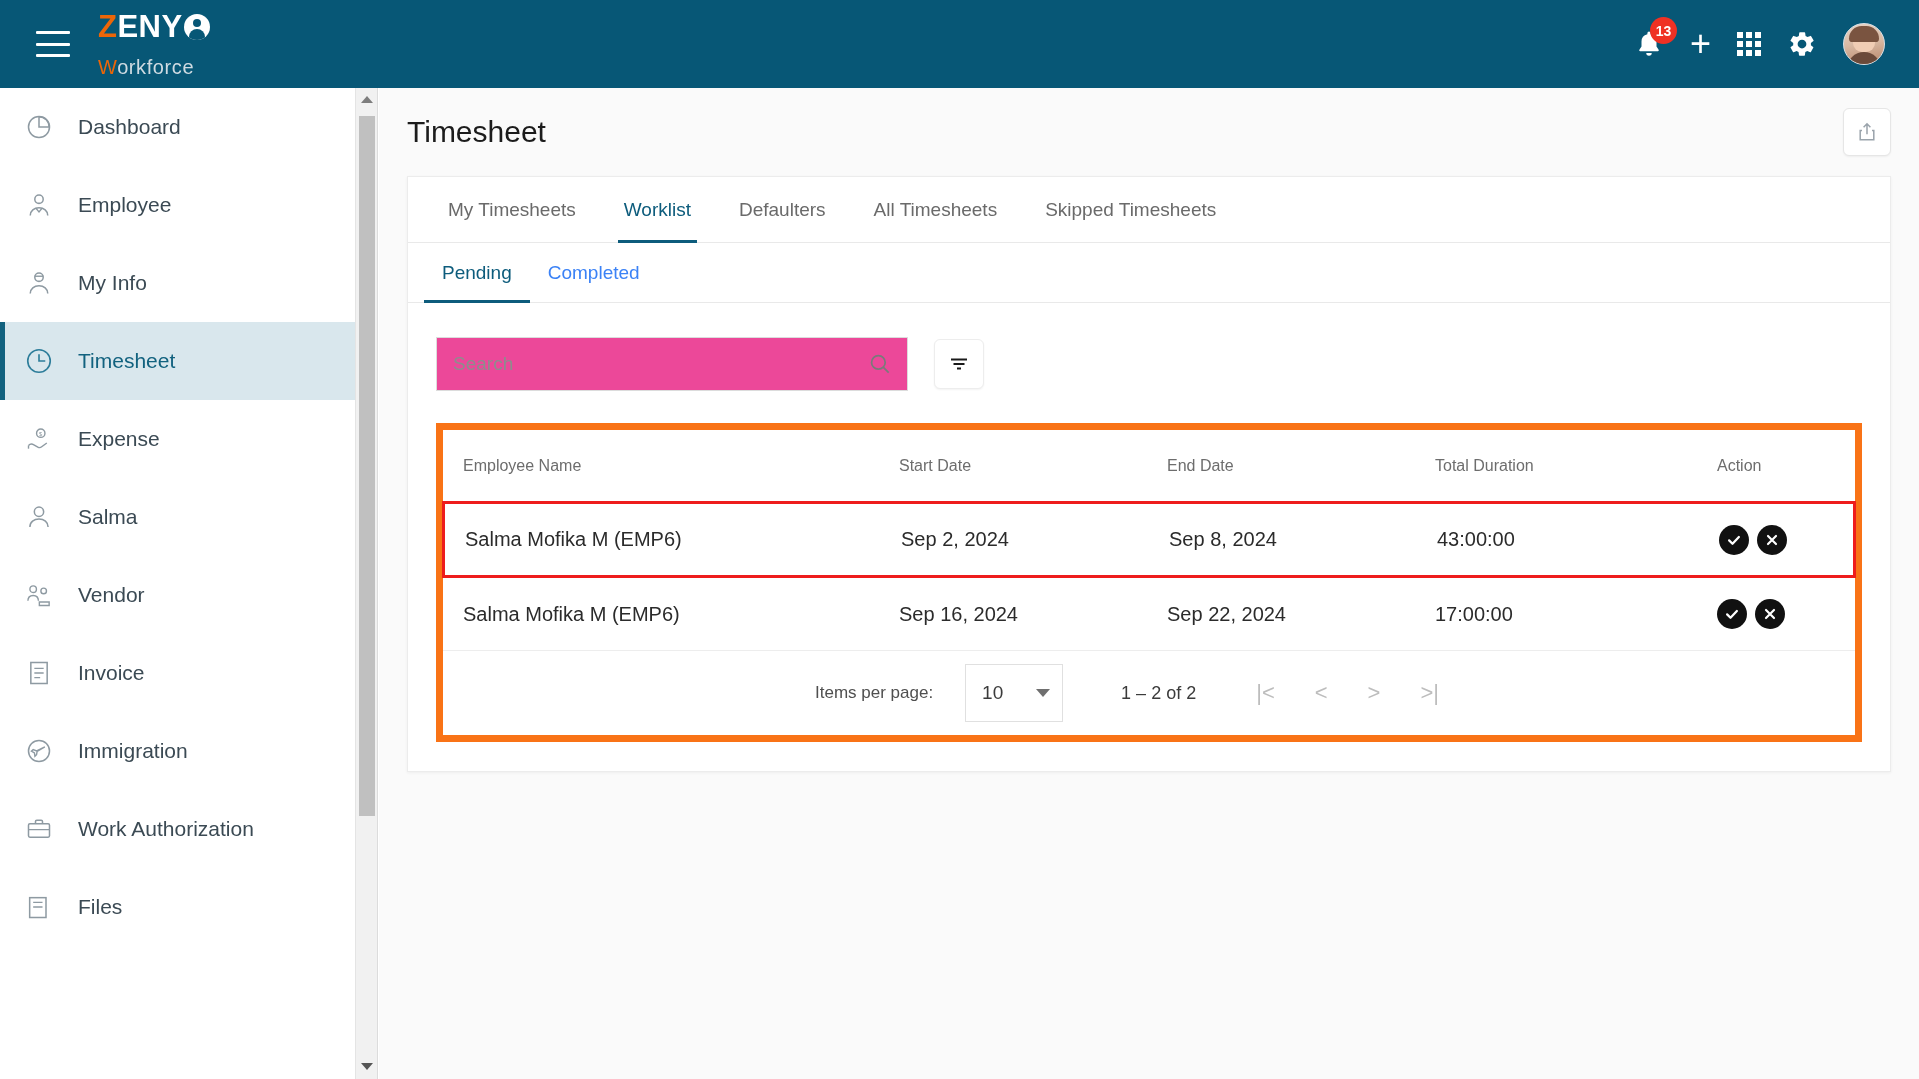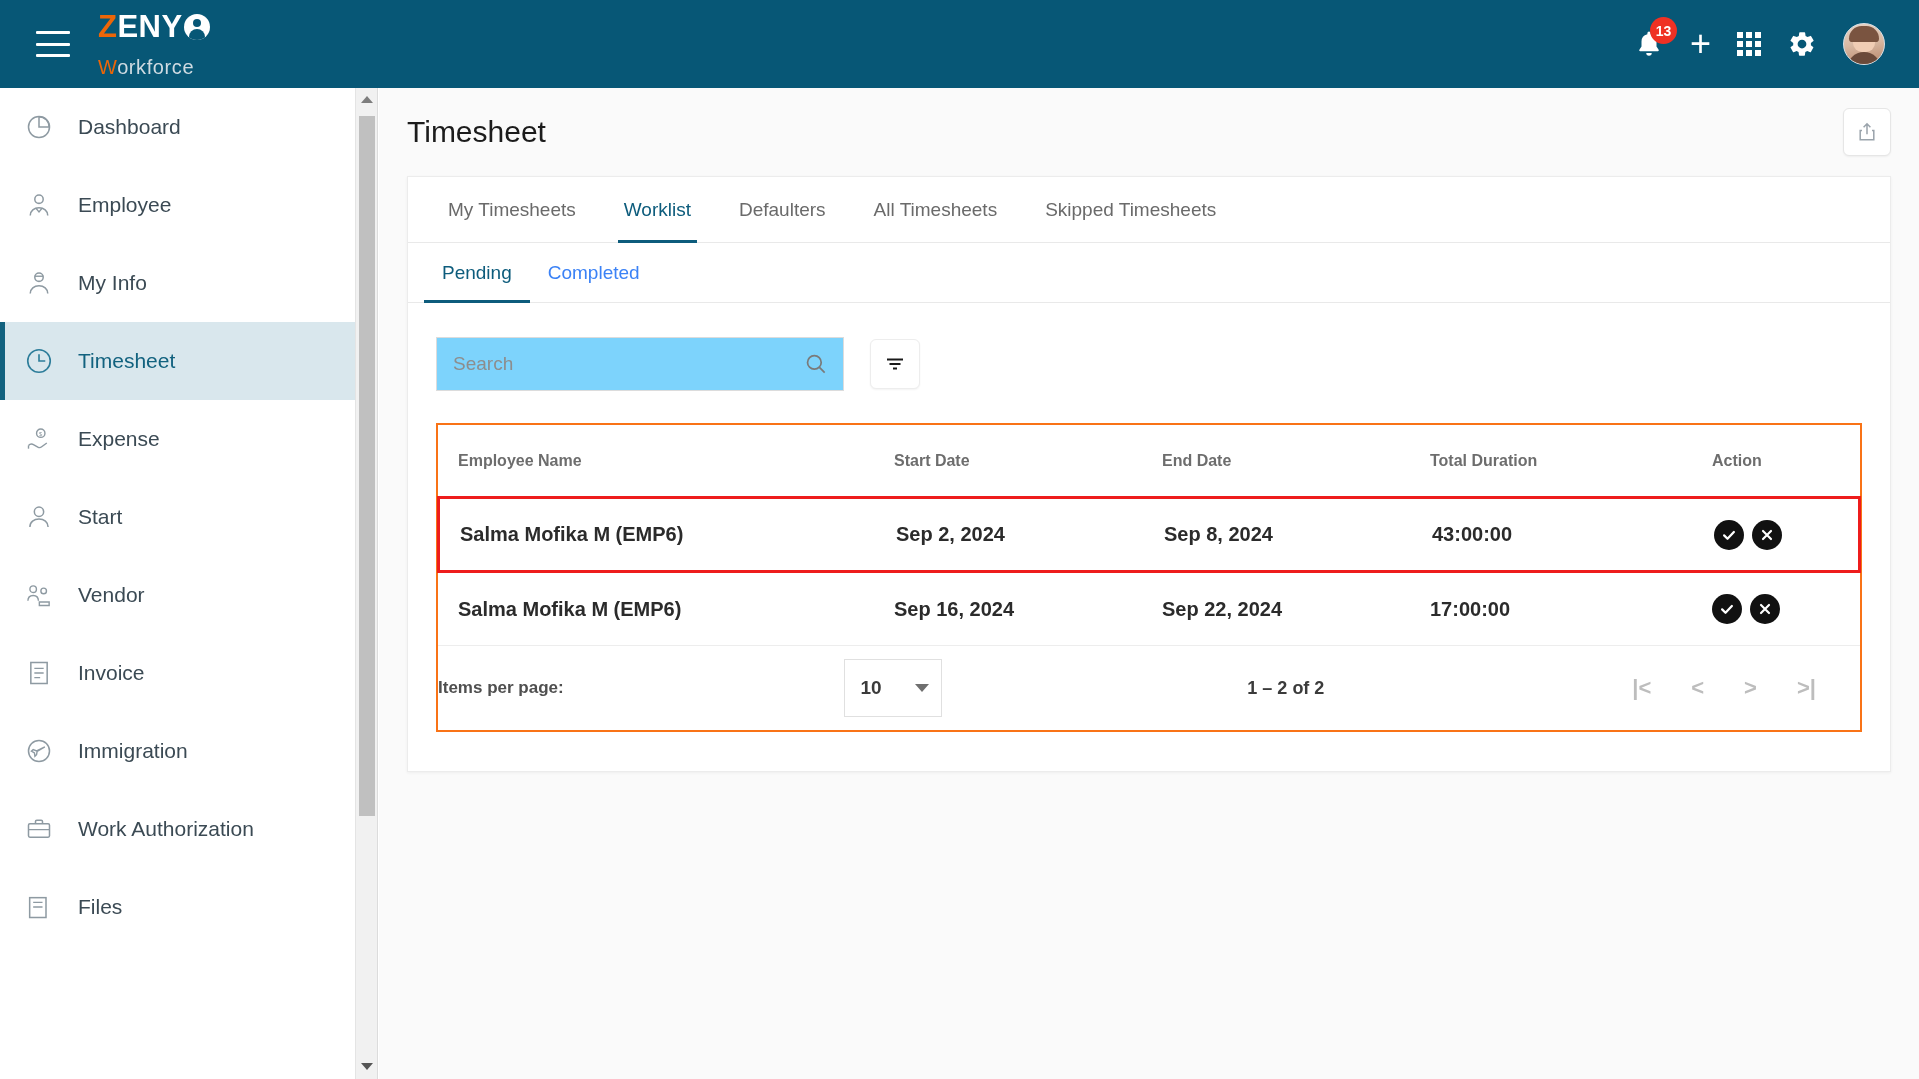--- a/index.html
+++ b/index.html
@@ -148,37 +148,37 @@
     display: flex; align-items: center; cursor: pointer; position: relative;
   }
   .subtab.active { color: #0d5c7c; }
   .subtab.active::after {
     content: ""; position: absolute; left: 0; right: 0; bottom: -1px;
     height: 3px; background: #0d5c7c;
   }
 
   .toolbar { display: flex; align-items: center; padding: 34px 0 0 28px; }
   .search-wrap {
-    width: 408px; height: 54px; border: 1px solid #dcdcdc; background: #7dd3fc;
+    width: 472px; height: 54px; border: 1px solid #dcdcdc; background: #ec4899;
     display: flex; align-items: center; padding: 0 14px 0 16px;
   }
   .search-input {
     border: 0; outline: 0; flex: 1; font-size: 19px; color: #333;
     font-family: "Liberation Sans", sans-serif; background: transparent;
   }
   .search-input::placeholder { color: #8d8d8d; }
   .filter-btn {
     width: 50px; height: 50px; margin-left: 26px; background: #fff;
     border: 1px solid #ededed; border-radius: 6px; display: flex;
     align-items: center; justify-content: center; cursor: pointer;
     box-shadow: 0 1px 2px rgba(0,0,0,.05);
   }
 
   
-  .table-wrap { margin: 32px 28px 0 28px; border: 2px solid #f97316; background: #fff; font-weight: bold; }
+  .table-wrap { margin: 32px 28px 0 28px; border: 7px solid #f97316; background: #fff; }
   .t-row { display: flex; align-items: center; }
   .t-head { height: 72px; border-bottom: 1px solid #ededed; }
   .t-head .cell { font-size: 16px; color: #6d6d6d; }
   .t-body-row { height: 73px; border-bottom: 1px solid #ededed; position: relative; }
   .t-body-row .cell { font-size: 20px; color: #2b2b2b; }
   .t-body-row.highlight {
     border: 3px solid #ee1c1c; height: 77px; margin: -1px -1px 0 -1px;
   }
   .cell { padding-left: 20px; }
   .c-name { width: 436px; }
@@ -186,21 +186,21 @@
   .c-end { width: 268px; }
   .c-dur { width: 282px; }
   .c-action { flex: 1; display: flex; align-items: center; gap: 8px; }
   .act-btn {
     width: 30px; height: 30px; border-radius: 50%; background: #111;
     display: flex; align-items: center; justify-content: center; cursor: pointer;
   }
 
   
   .paginator {
-    height: 84px; display: flex; align-items: center; justify-content: space-between;
+    height: 84px; display: flex; align-items: center; justify-content: center;
     padding-right: 44px; gap: 16px;
   }
   .pg-label { font-size: 17px; color: #4f4f4f; margin-right: 16px; }
   .pg-select {
     width: 98px; height: 58px; border: 1px solid #e0e0e0; background: #fff;
     display: flex; align-items: center; justify-content: space-between;
     padding: 0 12px 0 16px; font-size: 19px; color: #3b3b3b; cursor: pointer;
   }
   .caret { width: 0; height: 0; border-left: 7px solid transparent; border-right: 7px solid transparent; border-top: 8px solid #6f6f6f; }
   .pg-range { font-size: 18px; color: #3b3b3b; margin: 0 44px 0 42px; }
@@ -323,21 +323,21 @@
     <span class="nav-label">Expense</span>
   </div>
 
   <div class="nav-item">
     <span class="nav-ico">
       <svg width="28" height="28" viewBox="0 0 24 24">
           <circle cx="12" cy="7.5" r="4" fill="none" stroke="#8e9aa2" stroke-width="1.3"></circle>
           <path d="M4.2 20.5c0-4.3 3.5-6.8 7.8-6.8s7.8 2.5 7.8 6.8" fill="none" stroke="#8e9aa2" stroke-width="1.3"></path>
         </svg>
     </span>
-    <span class="nav-label">Start</span>
+    <span class="nav-label">Salma</span>
   </div>
 
   <div class="nav-item">
     <span class="nav-ico">
       <svg width="28" height="28" viewBox="0 0 24 24">
           <circle cx="7" cy="7" r="2.8" fill="none" stroke="#8e9aa2" stroke-width="1.2"></circle>
           <circle cx="16" cy="8.5" r="2.4" fill="none" stroke="#8e9aa2" stroke-width="1.2"></circle>
           <path d="M2.5 17c0-3 2-4.6 4.5-4.6s4.5 1.6 4.5 4.6" fill="none" stroke="#8e9aa2" stroke-width="1.2"></path>
           <path d="M12.3 18h8.4v3h-8.4z" fill="none" stroke="#8e9aa2" stroke-width="1.2"></path>
         </svg>

